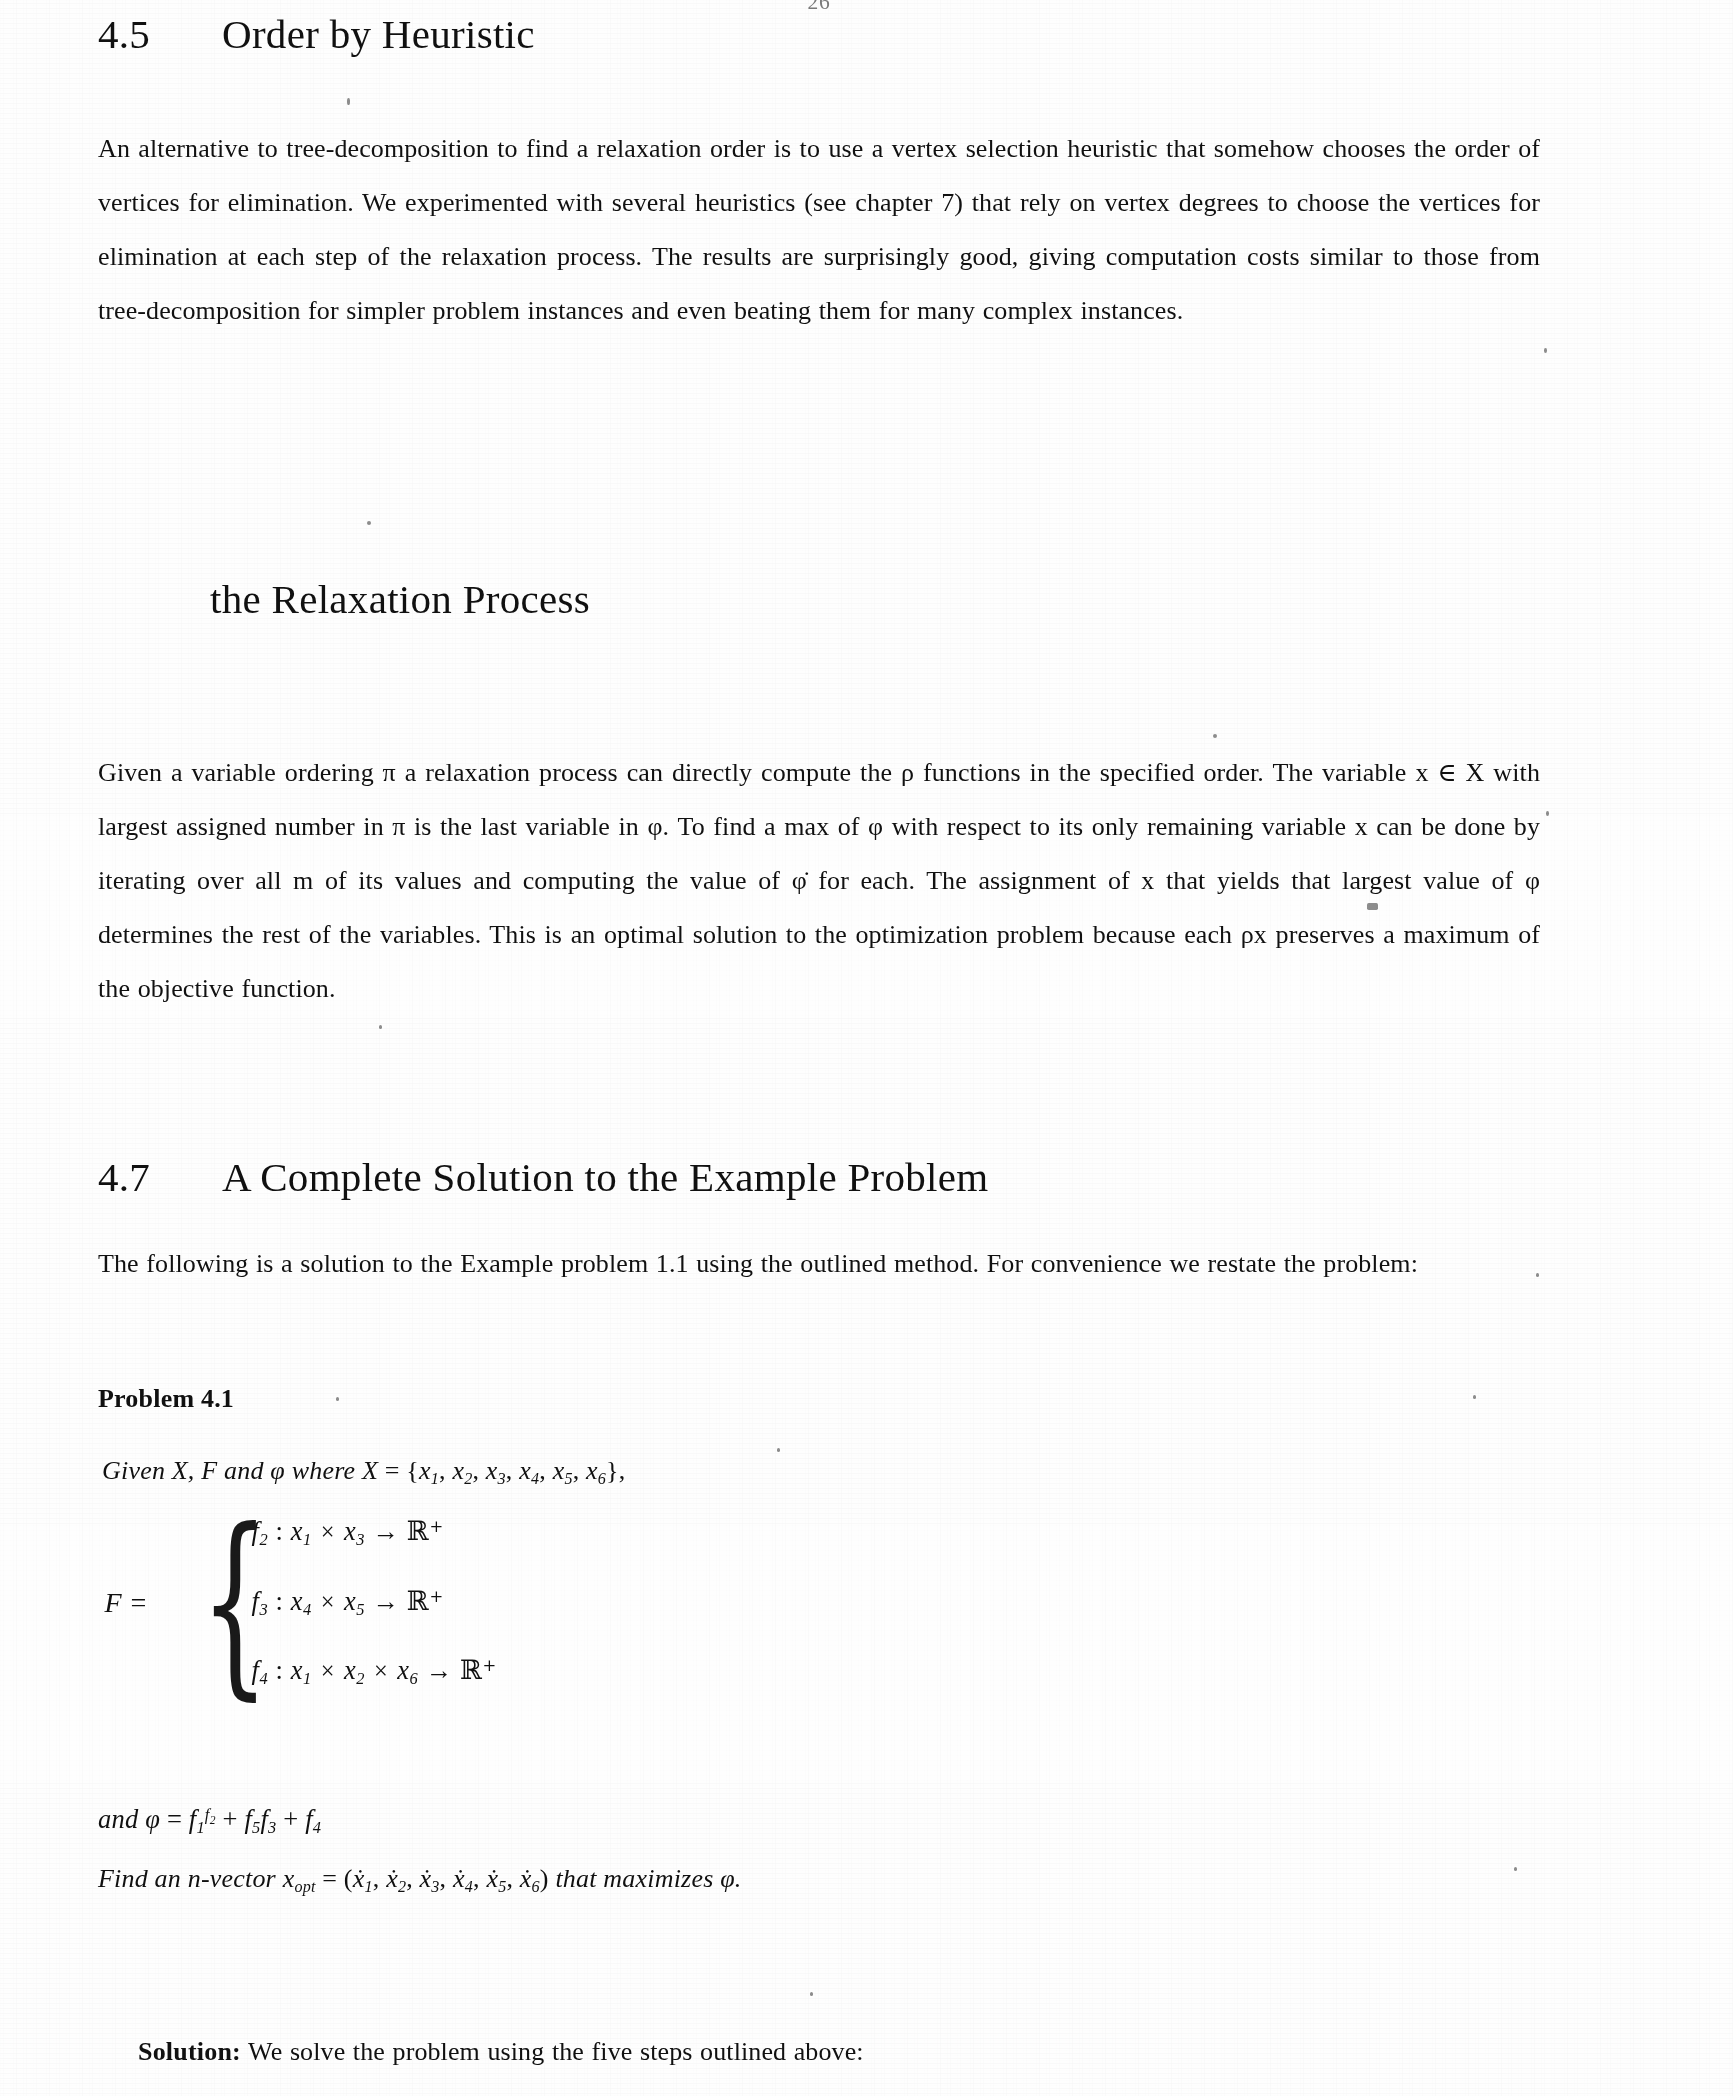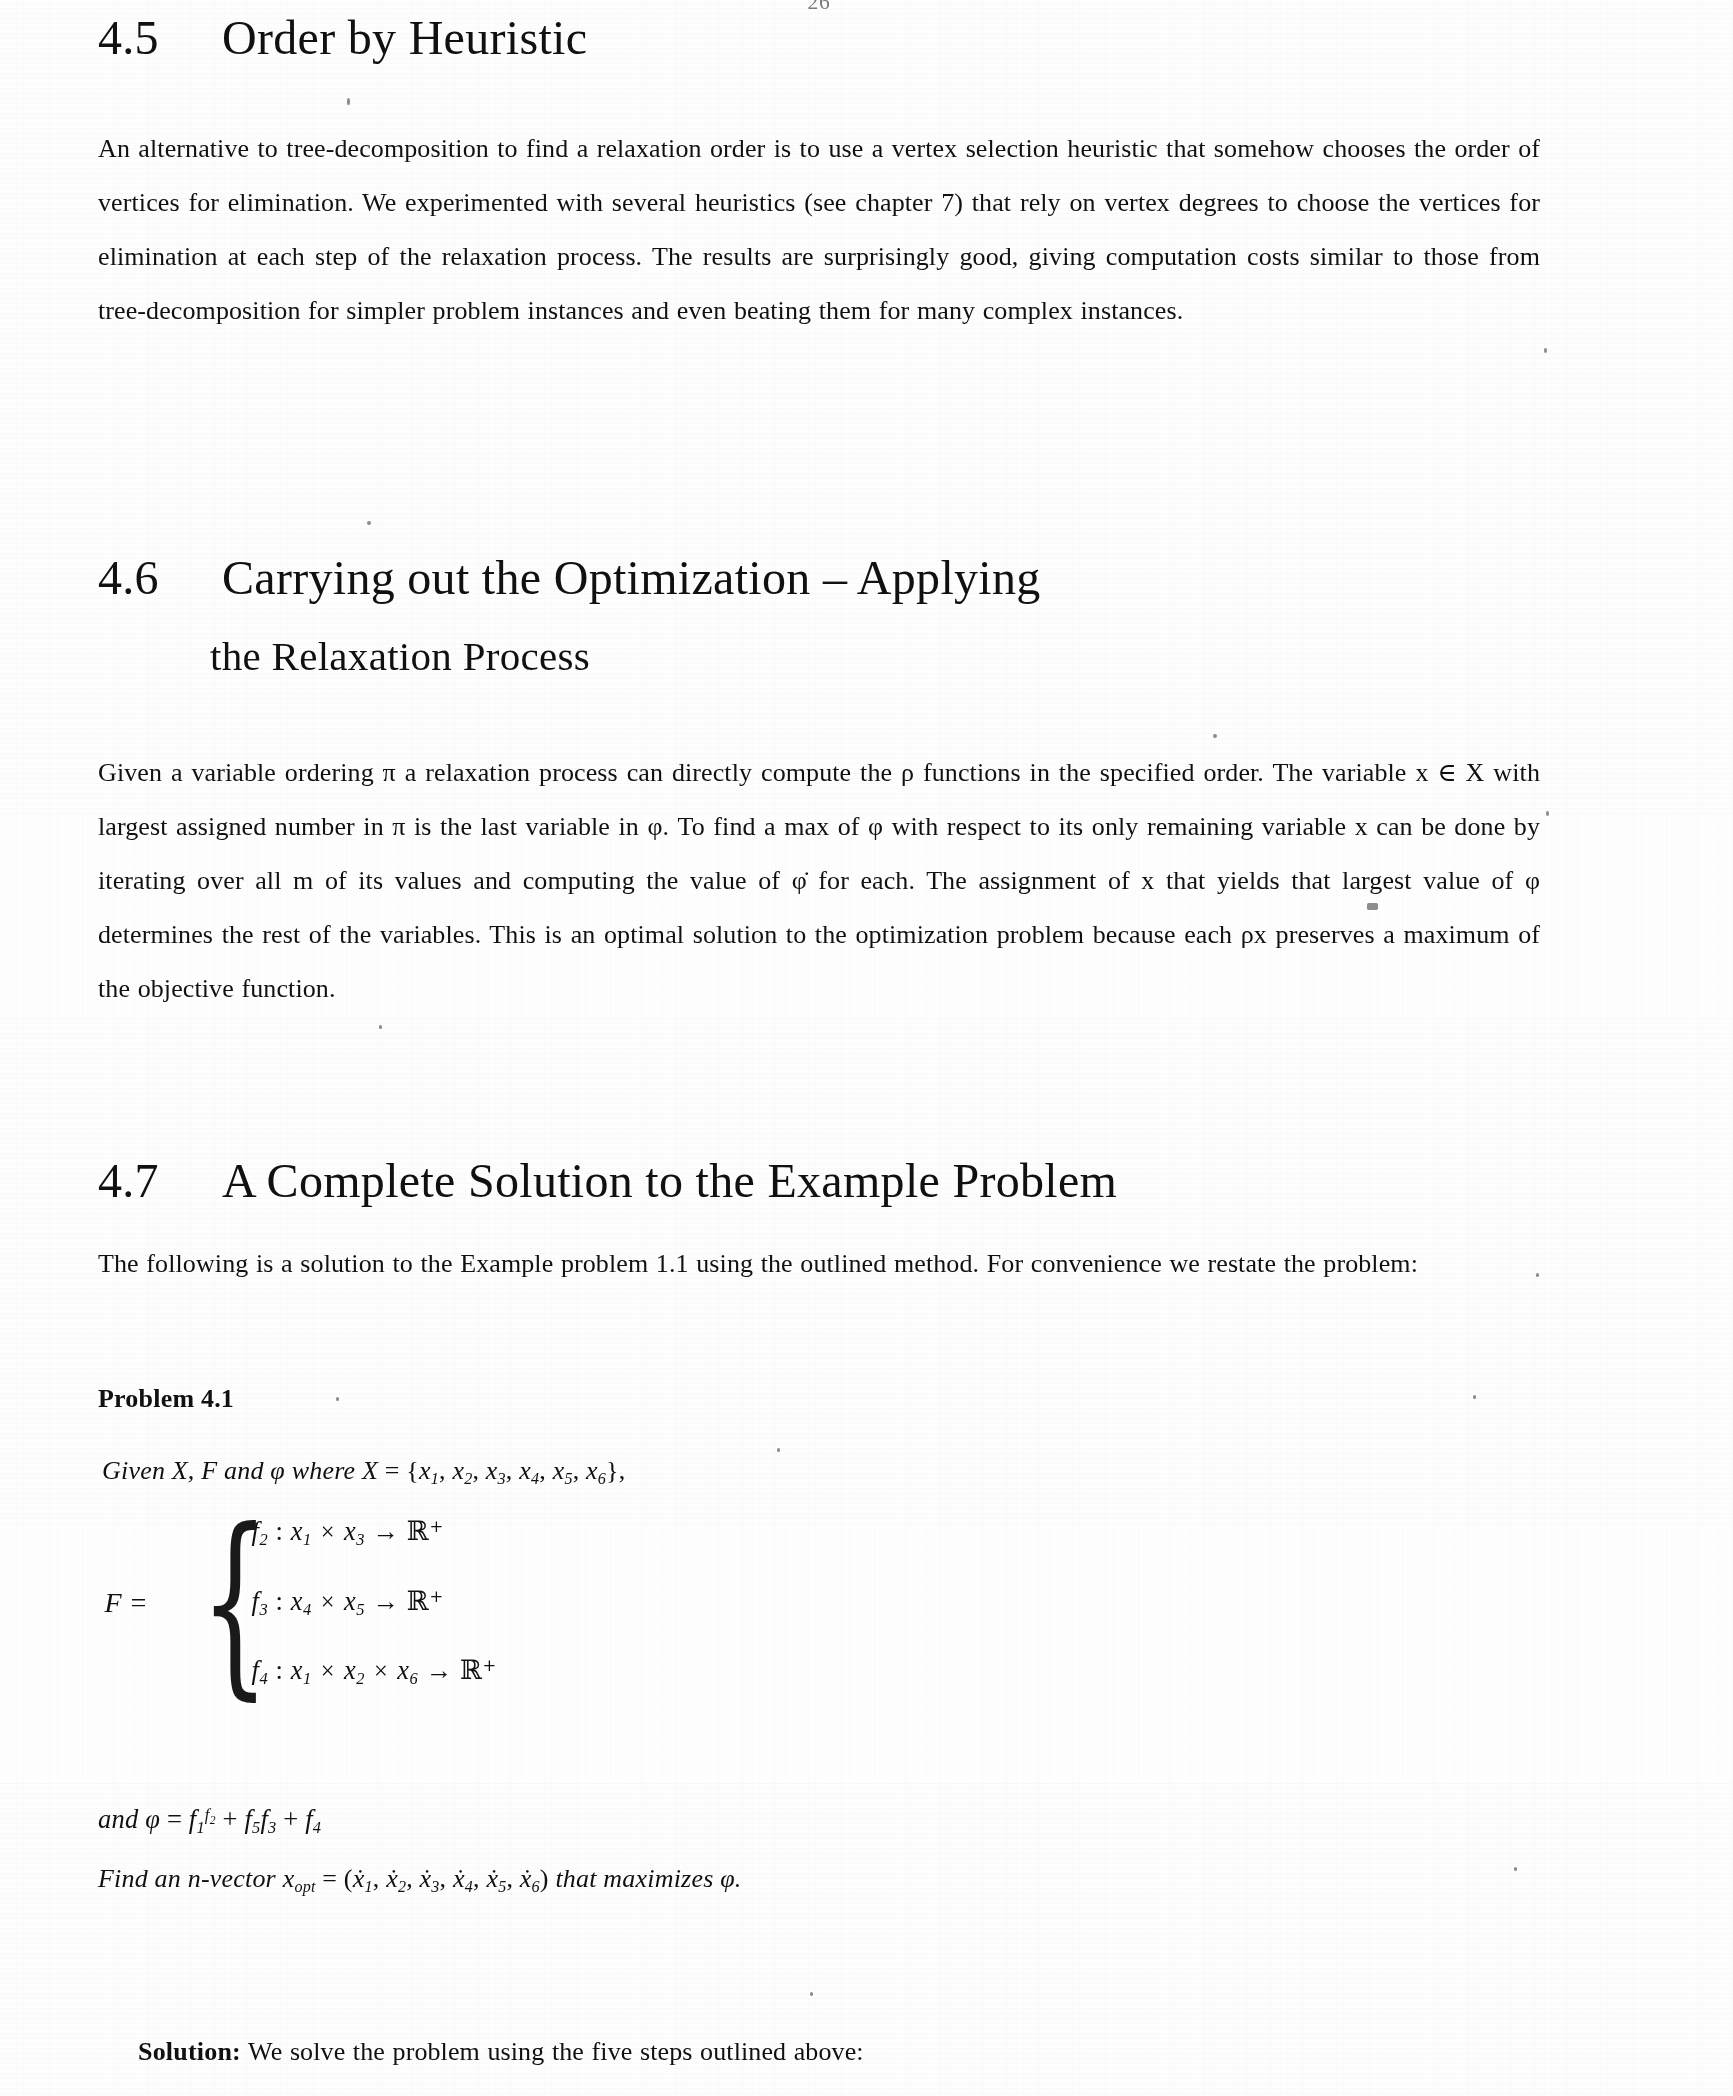--- a/index.html
+++ b/index.html
@@ -38,21 +38,21 @@
     text-align: center;
     font-size: 21.5px;
     color: #7b7b7b;
     letter-spacing: 0.8px;
   }
 
   
   .h-section {
     display: flex;
     align-items: baseline;
-    font-size: 48px;
+    font-size: 41px;
     font-weight: normal;
     letter-spacing: 0.3px;
     margin: 0;
     line-height: 1.18;
   }
   .h-num {
     flex: 0 0 auto;
     width: 124px;
   }
   .h-text {
@@ -177,24 +177,20 @@
         <span class="h-num">4.5</span>
         <span class="h-text">Order by Heuristic</span>
       </h2>
     </div>
 
     <div style="position:absolute; left:0; top:122px; width:1442px;">
       <p class="para">An alternative to tree-decomposition to find a relaxation order is to use a vertex selection heuristic that somehow chooses the order of vertices for elimination. We experimented with several heuristics (see chapter 7) that rely on vertex degrees to choose the vertices for elimination at each step of the relaxation process. The results are surprisingly good, giving computation costs similar to those from tree-decomposition for simpler problem instances and even beating them for many complex instances.</p>
     </div>
 
     <div style="position:absolute; left:0; top:550px; width:1442px;">
-      <h2 class="h-section">
-        <span class="h-num">4.6</span>
-        <span class="h-text">Carrying out the Optimization – Applying</span>
-      </h2>
       <div class="h-cont" style="margin-top:25px;">the Relaxation Process</div>
     </div>
 
     <div style="position:absolute; left:0; top:746px; width:1442px;">
       <p class="para">Given a variable ordering π a relaxation process can directly compute the ρ functions in the specified order. The variable x ∈ X with largest assigned number in π is the last variable in φ. To find a max of φ with respect to its only remaining variable x can be done by iterating over all m of its values and computing the value of φ̇ for each. The assignment of x that yields that largest value of φ determines the rest of the variables. This is an optimal solution to the optimization problem because each ρx preserves a maximum of the objective function.</p>
     </div>
 
     <div style="position:absolute; left:0; top:1153px; width:1442px;">
       <h2 class="h-section">
         <span class="h-num">4.7</span>

